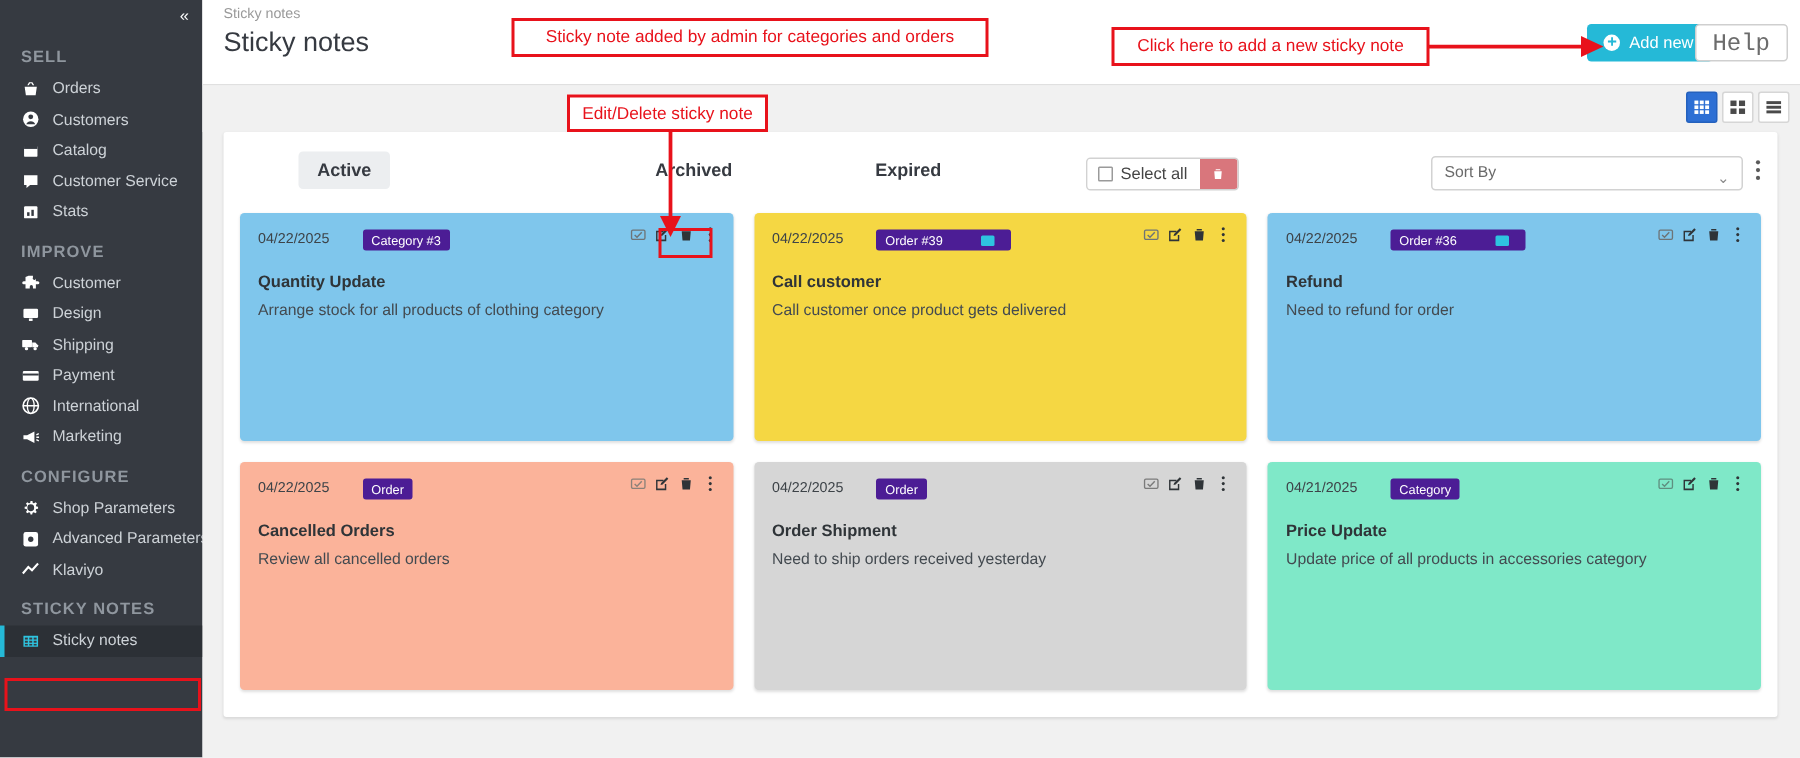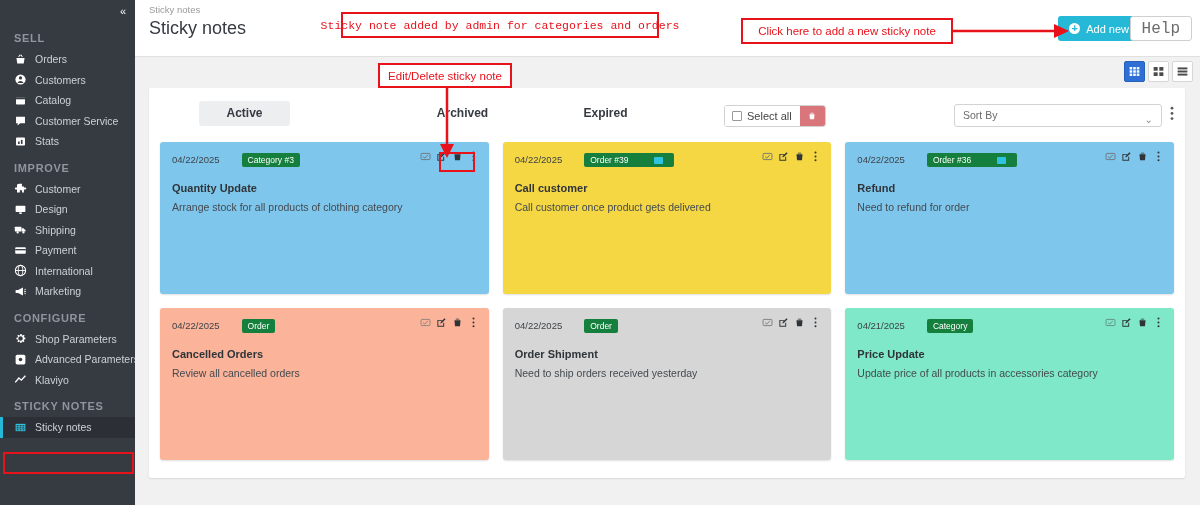--- a/index.html
+++ b/index.html
@@ -102,21 +102,21 @@
   
   .cards { position: absolute; left: 11px; top: 54px; width: 1014px; }
   .card-row { display: flex; gap: 14px; margin-bottom: 14px; }
   .card {
     width: 338px; height: 152px; border-radius: 3px; position: relative;
     box-shadow: 0 1px 2px rgba(0,0,0,.13); padding: 11px 12px 0 12px;
   }
   .card-head { display: flex; align-items: center; height: 13px; }
   .card-date { font-size: 9.5px; color: #3d4348; }
   .badge {
-    margin-left: 22px; font-size: 8.5px; color: #fff; background: #15803d;
+    margin-left: 22px; font-size: 8.5px; color: #fff; background: #4c1d95;
     border-radius: 2px; padding: 2px 6px; line-height: 10px; white-space: nowrap;
   }
   .badge.wide { min-width: 90px; position: relative; }
   .badge .dot {
     position: absolute; right: 11px; top: 4px; width: 9px; height: 7px;
     background: #2ec4e0; border-radius: 1px;
   }
   .card-actions { position: absolute; right: 10px; top: 9px; display: flex; align-items: center; gap: 5px; }
   .card-actions svg { width: 11px; height: 11px; display: block; }
   .act { cursor: pointer; line-height: 0; }
@@ -344,21 +344,21 @@
                 <rect x="2" y="10.6" width="12" height="2.4"></rect>
               </g>
             </svg>
         </div>
       </div>
     </div>
 
     <div id="panel">
 
       <div class="tabs-row">
-        <div class="tab active" style="left:50px;width:91px">Active</div>
+        <div class="tab active" style="left:50px;width:61px">Active</div>
         <div class="tab" style="left:278px;width:71px">Archived</div>
         <div class="tab" style="left:421px;width:71px">Expired</div>
         <div class="tab" style="left:562px;width:71px">All</div>
 
         <div class="selectall-wrap">
           <div class="selectall-box">
             <span class="chk"></span>
             <span>Select all</span>
           </div>
           <div class="del-bulk">
@@ -611,21 +611,21 @@
             </div>
             <div class="card-title">Price Update</div>
             <div class="card-body">Update price of all products in accessories category</div>
           </div>
         </div>
 
       </div>
     </div>
   </div>
 
-  <div class="anno" style="left:341px; top:12px; width:318px; height:26px;font-family:Liberation Mono, monospace;">Sticky note added by admin for categories and orders</div>
+  <div class="anno" style="left:341px; top:12px; width:318px; height:26px;">Sticky note added by admin for categories and orders</div>
 
   <div class="anno" style="left:741px; top:18px; width:212px; height:26px;">Click here to add a new sticky note</div>
 
   <svg class="arrow" style="left:950px; top:22px;" width="122" height="18">
     <line x1="2" y1="9" x2="104" y2="9" stroke="#e8121b" stroke-width="2.5"></line>
     <polygon points="104,2 119,9 104,16" fill="#e8121b"></polygon>
   </svg>
 
   <div class="anno" style="left:378px; top:63px; width:134px; height:25px;">Edit/Delete sticky note</div>
 

